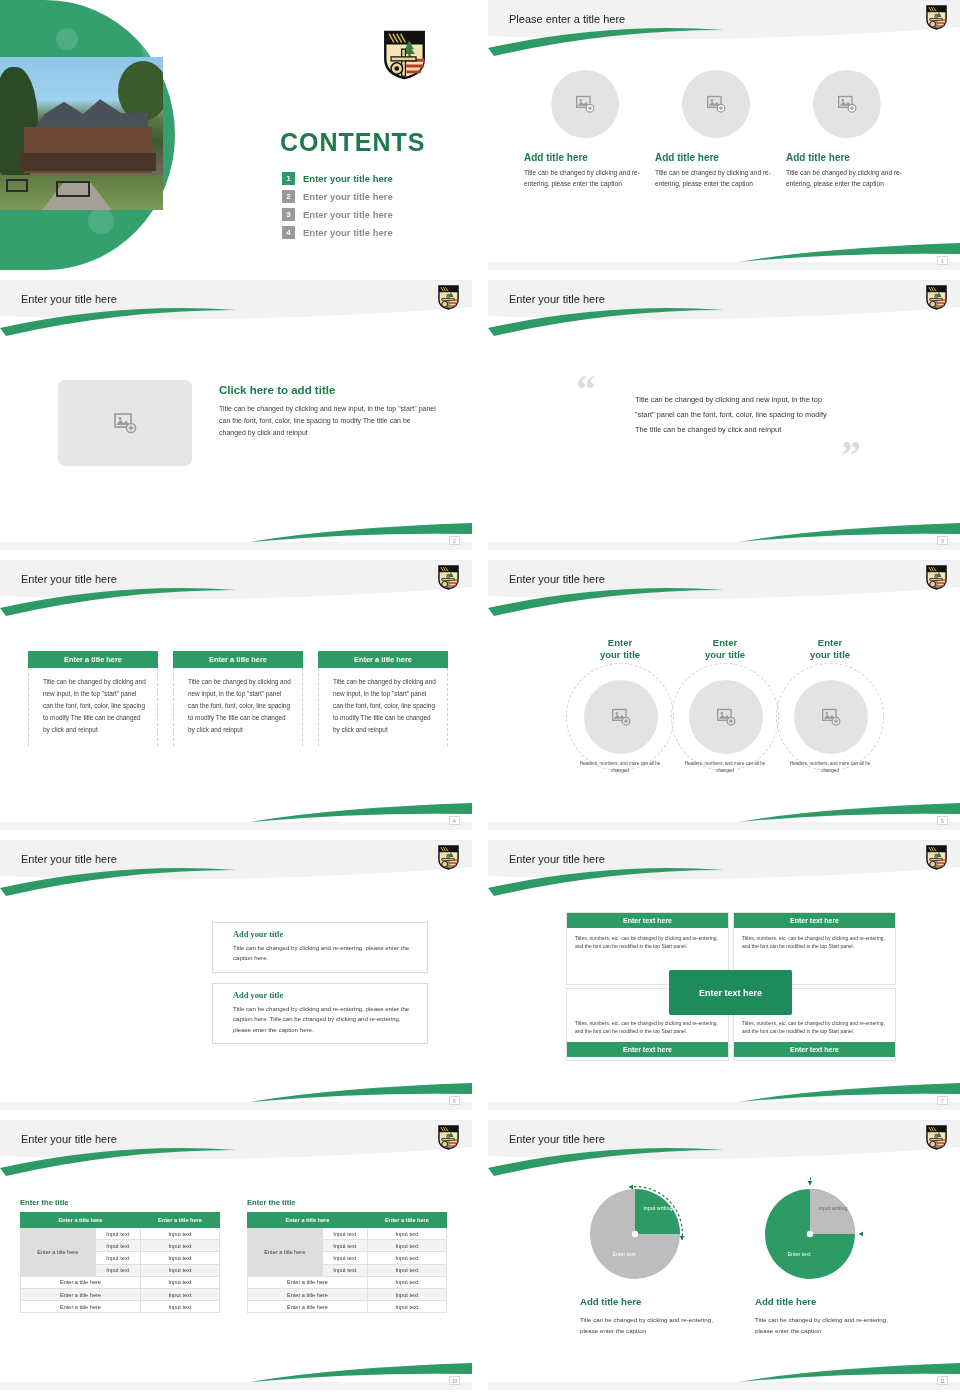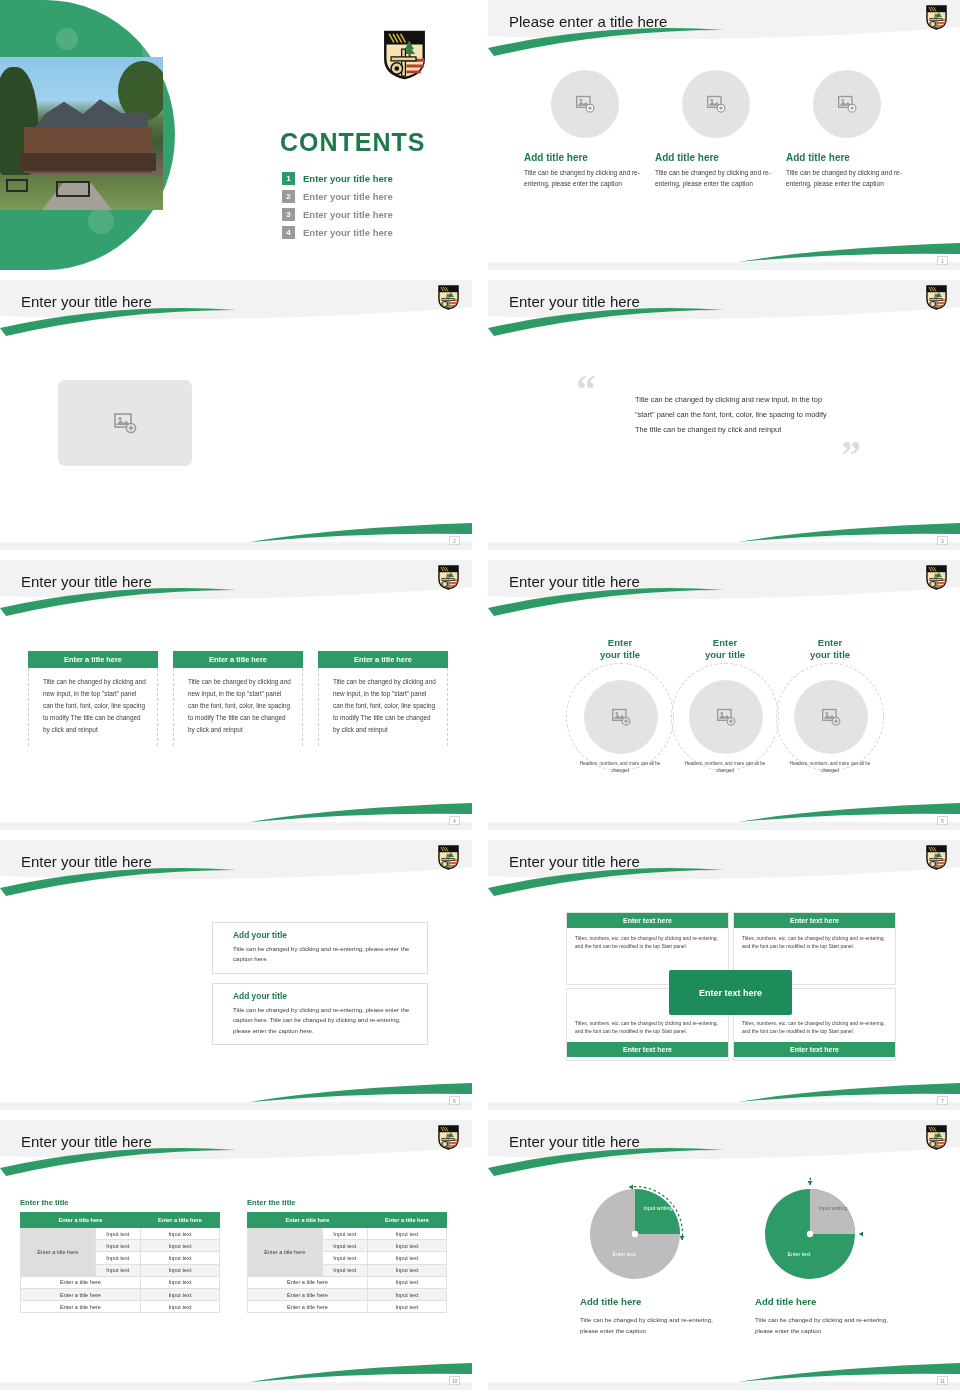--- a/index.html
+++ b/index.html
@@ -97,21 +97,21 @@
   .s1-num {
     width:13px; height:13px; flex:0 0 13px; margin-right:8px;
     background:#9a9a9a; color:#fff; font-size:8px; font-weight:bold;
     display:flex; align-items:center; justify-content:center;
   }
   .s1-item.active .s1-num { background:#2E9A66; }
   .s1-txt { font-size:9.5px; font-weight:bold; color:#8c8c8c; }
   .s1-item.active .s1-txt { color:#1E7A4B; }
   .hdr-title {
     position:absolute; left:21px; top:13px;
-    font-size:15px; color:#1a1a1a;
+    font-size:11px; color:#1a1a1a;
   }
   .crest-sm { position:absolute; right:13px; top:5px; width:21px; height:25px; }
   .pg {
     position:absolute; right:12px; bottom:5px;
     width:11px; height:9px; border:1px solid #d6d6d6; background:#fff;
     font-size:5px; line-height:8px; text-align:center; color:#8a8a8a;
   }
   .deco { position:absolute; left:0; top:0; width:100%; height:100%; pointer-events:none; }
 
   
@@ -153,21 +153,21 @@
   .s6-grp { position:absolute; width:116px; }
   .s6-t { font-size:9.5px; font-weight:bold; color:#1E7A4B; text-align:center; line-height:1.28; }
   .s6-ring { position:absolute; border-radius:50%; border:1px dashed #d3d3d3; }
   .s6-cap { font-size:4.6px; line-height:1.55; color:#4a4a4a; text-align:center; }
 
   
   .s7-left { position:absolute; left:70px; top:160px; width:120px; }
   .s7-h { font-size:17px; font-weight:bold; color:#1E7A4B; margin-bottom:6px; }
   .s7-p { font-size:6.7px; line-height:1.82; color:#3d3d3d; }
   .s7-card { position:absolute; left:212px; width:216px; border:1px solid #dcdcdc; padding:7px 10px 8px 20px; }
-  .s7-ct { font-size:8.4px; font-weight:bold; color:#1E7A4B; margin-bottom:4px; }
+  .s7-ct { font-size:8.4px; font-weight:bold; color:#1E7A4B; margin-bottom:4px;font-family:Liberation Serif, serif; }
   .s7-cp { font-size:6.1px; line-height:1.72; color:#3d3d3d; }
 
   
   .s8-box { position:absolute; width:163px; border:1px solid #e2e2e2; }
   .s8-bar { background:#2E9A66; color:#fff; font-size:7px; font-weight:bold; text-align:center; padding:4px 0; }
   .s8-txt { font-size:5px; line-height:1.65; color:#3d3d3d; padding:6px 8px; }
   .s8-center {
     position:absolute; left:181px; top:130px; width:123px; height:45px;
     background:#1E8B5B; color:#fff; font-size:9px; font-weight:bold;
     display:flex; align-items:center; justify-content:center; border-radius:2px;
@@ -348,20 +348,24 @@
     <div class="ph-rect s3-rect">
       <svg class="imgicon" width="24" height="24" viewBox="0 0 24 24">
         <rect x="2" y="3" width="16" height="13" fill="none" stroke="#9a9a9a" stroke-width="1.6"></rect>
         <circle cx="7" cy="7.5" r="1.5" fill="#9a9a9a"></circle>
         <path d="M3 14 l4.5 -5 3 3.3 2.6 -2.6 4 4.3 Z" fill="#9a9a9a"></path>
         <circle cx="18" cy="17" r="4.6" fill="#e6e6e6" stroke="#9a9a9a" stroke-width="1.5"></circle>
         <path d="M18 14.7 v4.6 M15.7 17 h4.6" stroke="#9a9a9a" stroke-width="1.5"></path>
       </svg>
     </div>
 
+    <div class="s3-body">
+      <div class="s3-h">Click here to add title</div>
+      <div class="s3-p">Title can be changed by clicking and new input, in the top "start" panel can the font, font, color, line spacing to modify The title can be changed by click and reinput</div>
+    </div>
     <div class="pg">2</div>
   </div>
 
   <div class="slide">
     <svg class="deco" viewBox="0 0 472 270" preserveAspectRatio="none">
       <path d="M0 0 H472 V27 Q236 46 0 36 Z" fill="#f2f2f2"></path>
       <path d="M0 48 Q120 22 236 30 Q120 30 6 56 Z" fill="#2E9A66"></path>
       <path d="M472 243 Q330 248 250 262 Q360 252 472 254 Z" fill="#2E9A66"></path>
       <rect x="0" y="262" width="472" height="8" fill="#f2f2f2"></rect>
     </svg>

